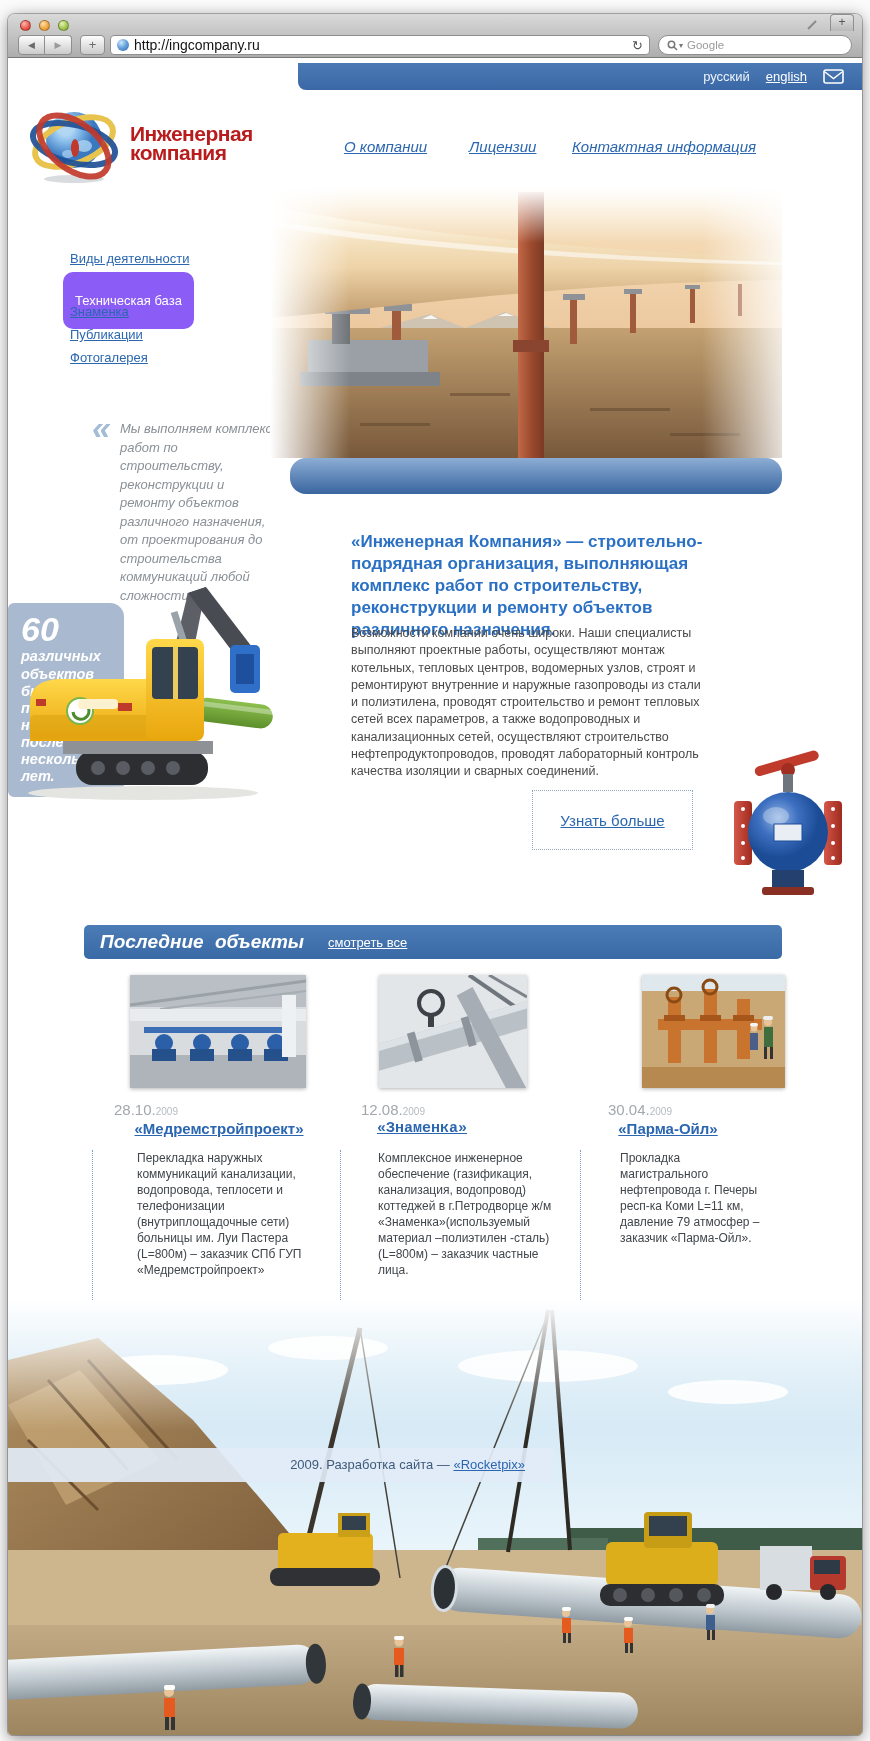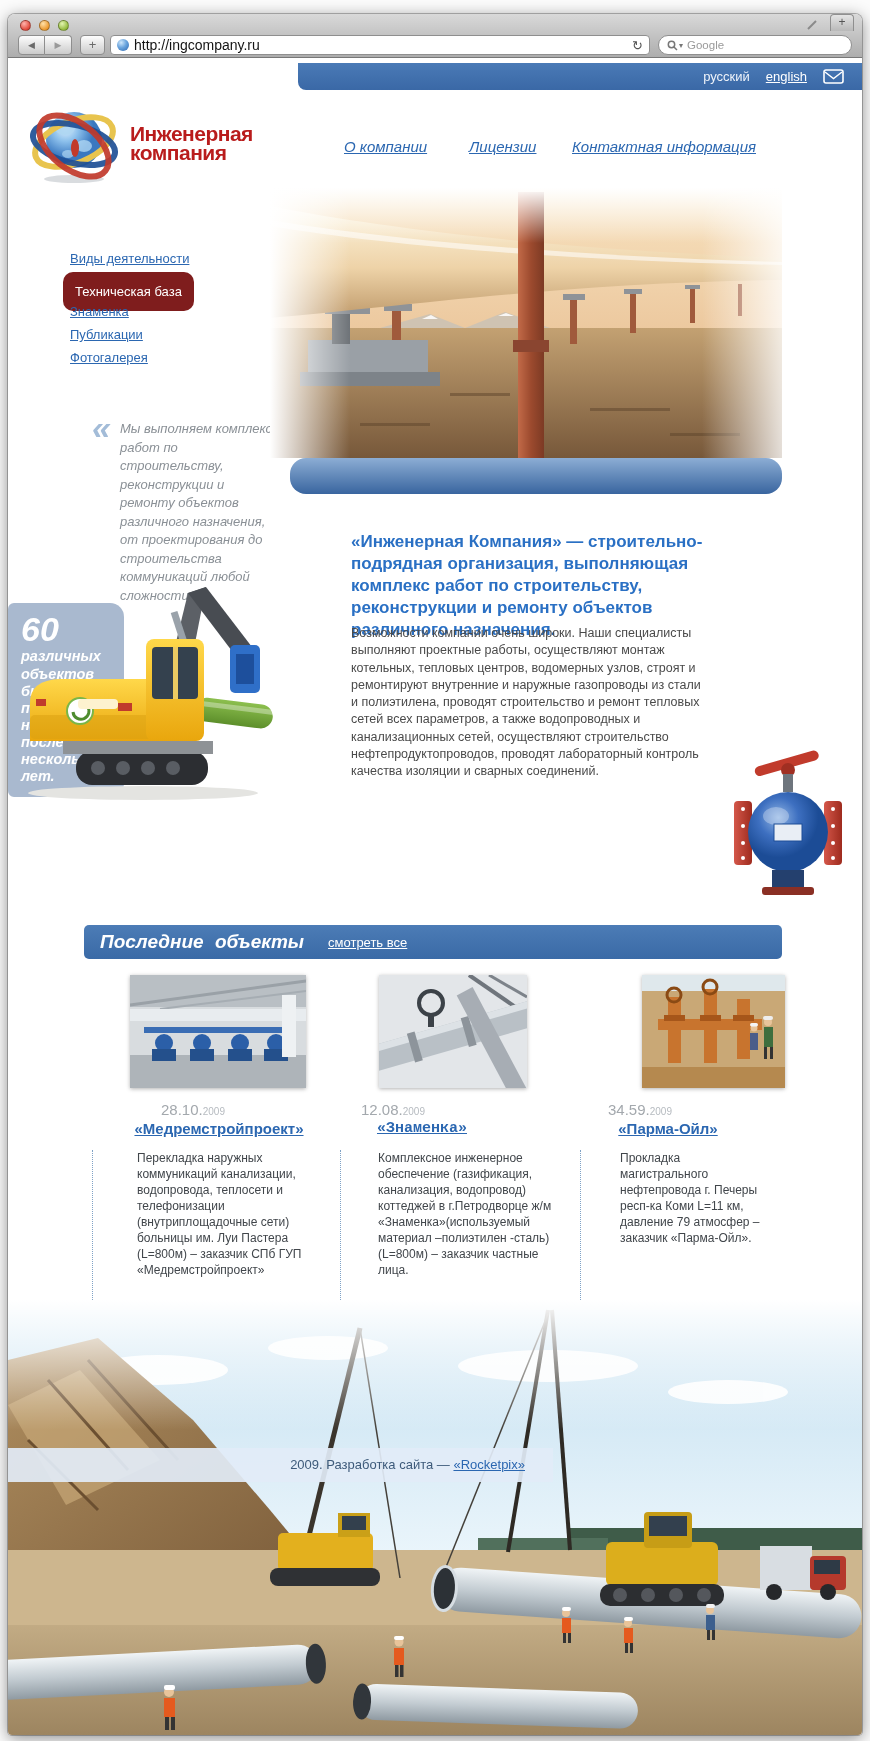--- a/index.html
+++ b/index.html
@@ -46,22 +46,22 @@
   #topbar .lang { font-size:13px; color:#eef3fa; text-decoration:none; }
   #topbar .lang.linked { text-decoration:underline; color:#fff; }
 
   #logo { left:22px; top:44px; display:flex; cursor:pointer; }
   #logo .ltext { margin-left:8px; padding-top:22px; font-size:21px; line-height:19px;
     font-weight:bold; color:#b91c1c; letter-spacing:-0.5px; }
 
   .mainnav { top:80px; font-style:italic; font-size:15px; color:#2b67b1; text-decoration:underline; }
 
   .side { left:62px; font-size:13px; color:#2b67b1; text-decoration:underline; }
-  .side.active { left:55px; background:#7f1d1d; color:#fff; text-decoration:none;
-    border-radius:10px; padding:12px 12px; }
+  .side.active { left:55px; background:#8b5cf6; color:#fff; text-decoration:none;
+    border-radius:10px; padding:21px 12px; }
 
   #quote-mark-open { left:84px; top:350px; font-size:34px; font-weight:bold; font-style:italic; color:#a3bcd8; }
   #quote-text { left:112px; top:362px; width:152px; font-size:13px; font-style:italic;
     color:#8a9096; line-height:18.5px; }
   #quote-text .close { color:#4a83c6; font-weight:bold; }
 
   #statbox { left:0; top:545px; width:116px; background:#a9b9cf; border-radius:6px 14px 14px 6px;
     padding:8px 8px 12px 13px; color:#fff; font-style:italic; font-weight:bold; }
   #statbox .num { font-size:34px; line-height:36px; }
   #statbox .word { font-size:14.5px; }
@@ -306,20 +306,23 @@
         <rect x="243" y="152" width="36" height="12" fill="#8a4530"></rect>
         <rect width="512" height="55" fill="url(#fadeT)"></rect>
         <rect width="80" height="270" fill="url(#fadeL)"></rect>
         <rect x="432" width="80" height="270" fill="url(#fadeR)"></rect>
       </svg>
     </div>
     <div id="swoosh" class="abs"></div>
 
     <div id="intro-heading" class="abs">«Инженерная Компания» — строительно-подрядная организация, выполняющая комплекс работ по строительству, реконструкции и ремонту объектов различного назначения.</div>
     <div id="intro-body" class="abs">Возможности компании очень широки. Наши специалисты выполняют проектные работы, осуществляют монтаж котельных, тепловых центров, водомерных узлов, строят и ремонтируют внутренние и наружные газопроводы из стали и полиэтилена, проводят строительство и ремонт тепловых сетей всех параметров, а также водопроводных и канализационных сетей, осуществляют строительство нефтепродуктопроводов, проводят лабораторный контроль качества изоляции и сварных соединений.</div>
+    <div id="morebtn" class="abs">
+      <a style="text-decoration:underline;">Узнать больше</a>
+    </div>
 
     <div class="abs" style="left:726px; top:688px;">
       <svg width="108" height="150" viewBox="0 0 108 150">
         <defs>
           <radialGradient id="vblue" cx="38%" cy="32%">
             <stop offset="0" stop-color="#8fb4e4"></stop>
               <stop offset=".5" stop-color="#3d6fc0"></stop>
               <stop offset="1" stop-color="#1c4c96"></stop>
           </radialGradient>
           <linearGradient id="vred" x1="0" y1="0" x2="1" y2="0">
@@ -423,28 +426,28 @@
             <rect x="128" y="72" width="3" height="12" fill="#333"></rect>
         </g>
         <g>
           <rect x="108" y="58" width="8" height="17" fill="#4a5e8a"></rect>
           <circle cx="112" cy="53" r="3.5" fill="#e8c49a"></circle>
             <rect x="108" y="48" width="8" height="3.5" rx="1.7" fill="#f5f5f5"></rect>
         </g>
       </svg>
     </div>
 
-    <div class="abs pdate" style="left:106px;margin-left:47px;">
+    <div class="abs pdate" style="left:106px;">
       <span>28.10.</span><span class="yr">2009</span>
     </div>
     <div class="abs pdate" style="left:353px;">
       <span>12.08.</span><span class="yr">2009</span>
     </div>
     <div class="abs pdate" style="left:600px;">
-      <span>34.59.</span><span class="yr">2009</span>
+      <span>30.04.</span><span class="yr">2009</span>
     </div>
 
     <a class="abs ptitlelink" style="left:84px; width:254px;">«Медремстройпроект»</a>
     <a class="abs ptitlelink" style="left:304px; width:220px;font-family:Liberation Mono, monospace;">«Знаменка»</a>
     <a class="abs ptitlelink" style="left:550px; width:220px;">«Парма-Ойл»</a>
 
     <div class="abs pdesc" style="left:84px; width:224px; padding-left:44px;">Перекладка наружных коммуникаций канализации, водопровода, теплосети и телефонизации (внутриплощадочные сети) больницы им. Луи Пастера (L=800м) – заказчик СПб ГУП «Медремстройпроект»</div>
     <div class="abs pdesc" style="left:332px; width:212px; padding-left:37px;">Комплексное инженерное обеспечение (газификация, канализация, водопровод) коттеджей в г.Петродворце ж/м «Знаменка»(используемый материал –полиэтилен -сталь) (L=800м) – заказчик частные лица.</div>
     <div class="abs pdesc" style="left:572px; width:181px; padding-left:39px;">Прокладка магистрального нефтепровода г. Печеры респ-ка Коми L=11 км, давление 79 атмосфер – заказчик «Парма-Ойл».</div>
 

